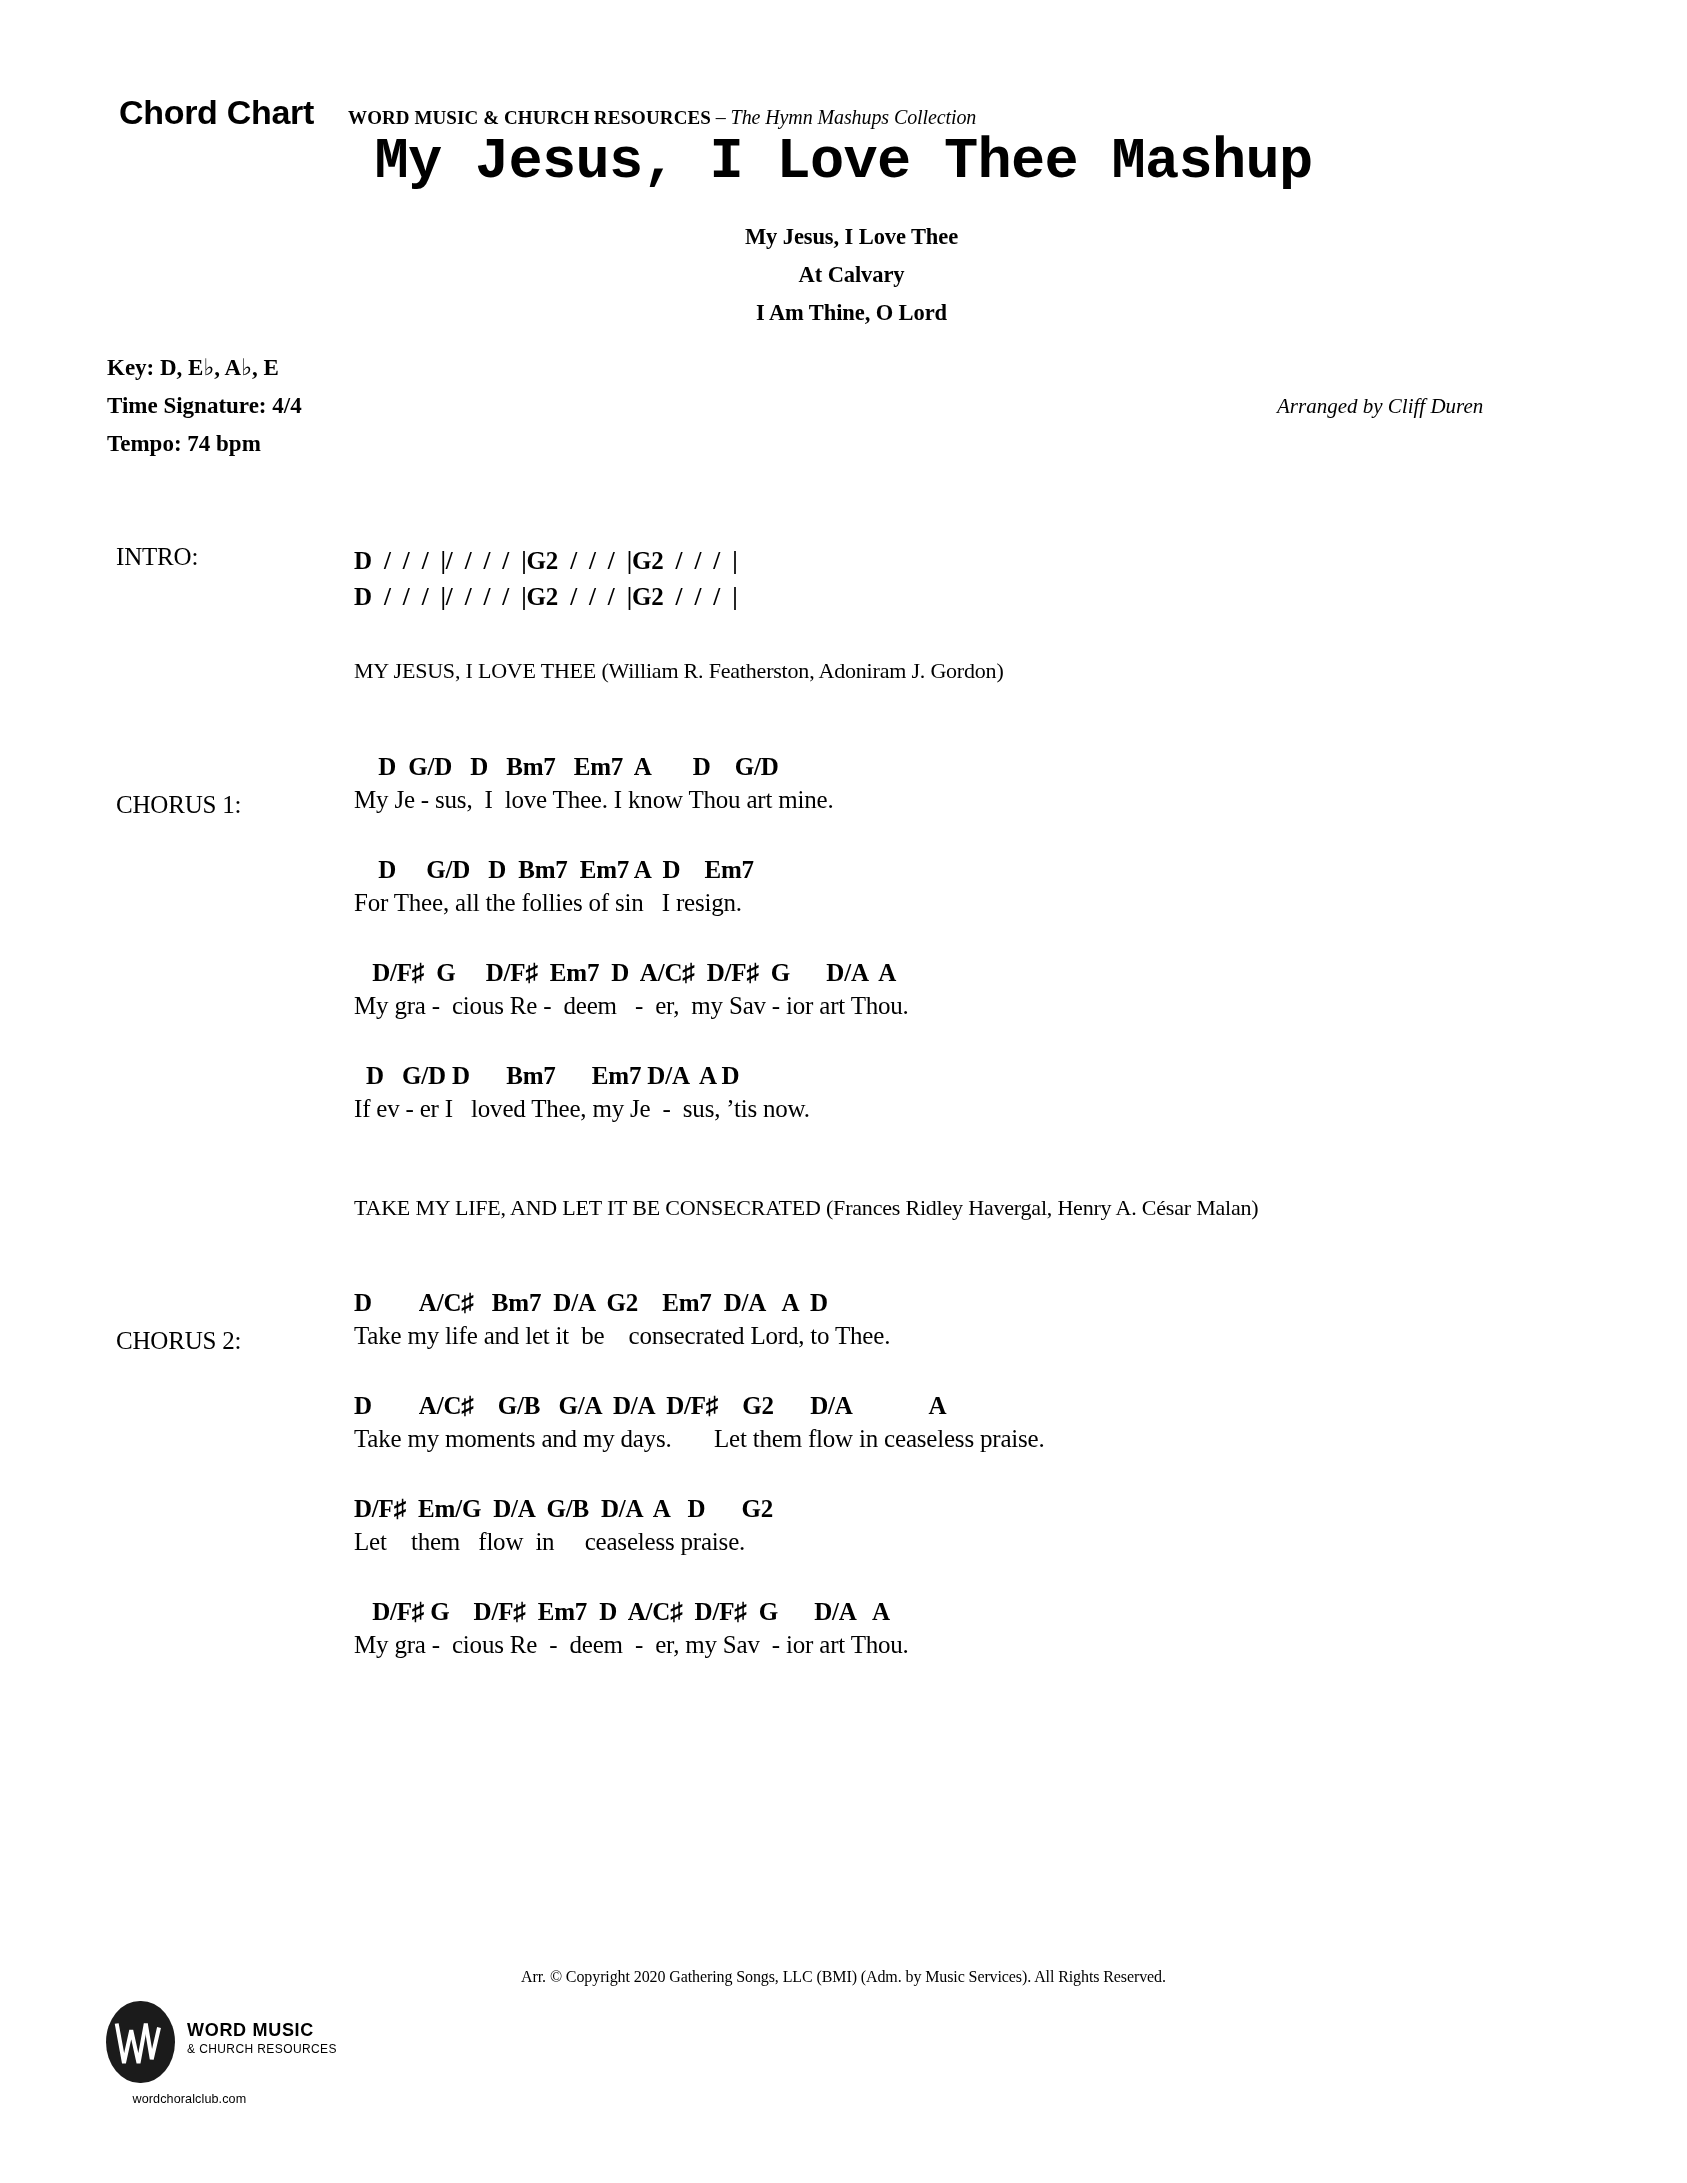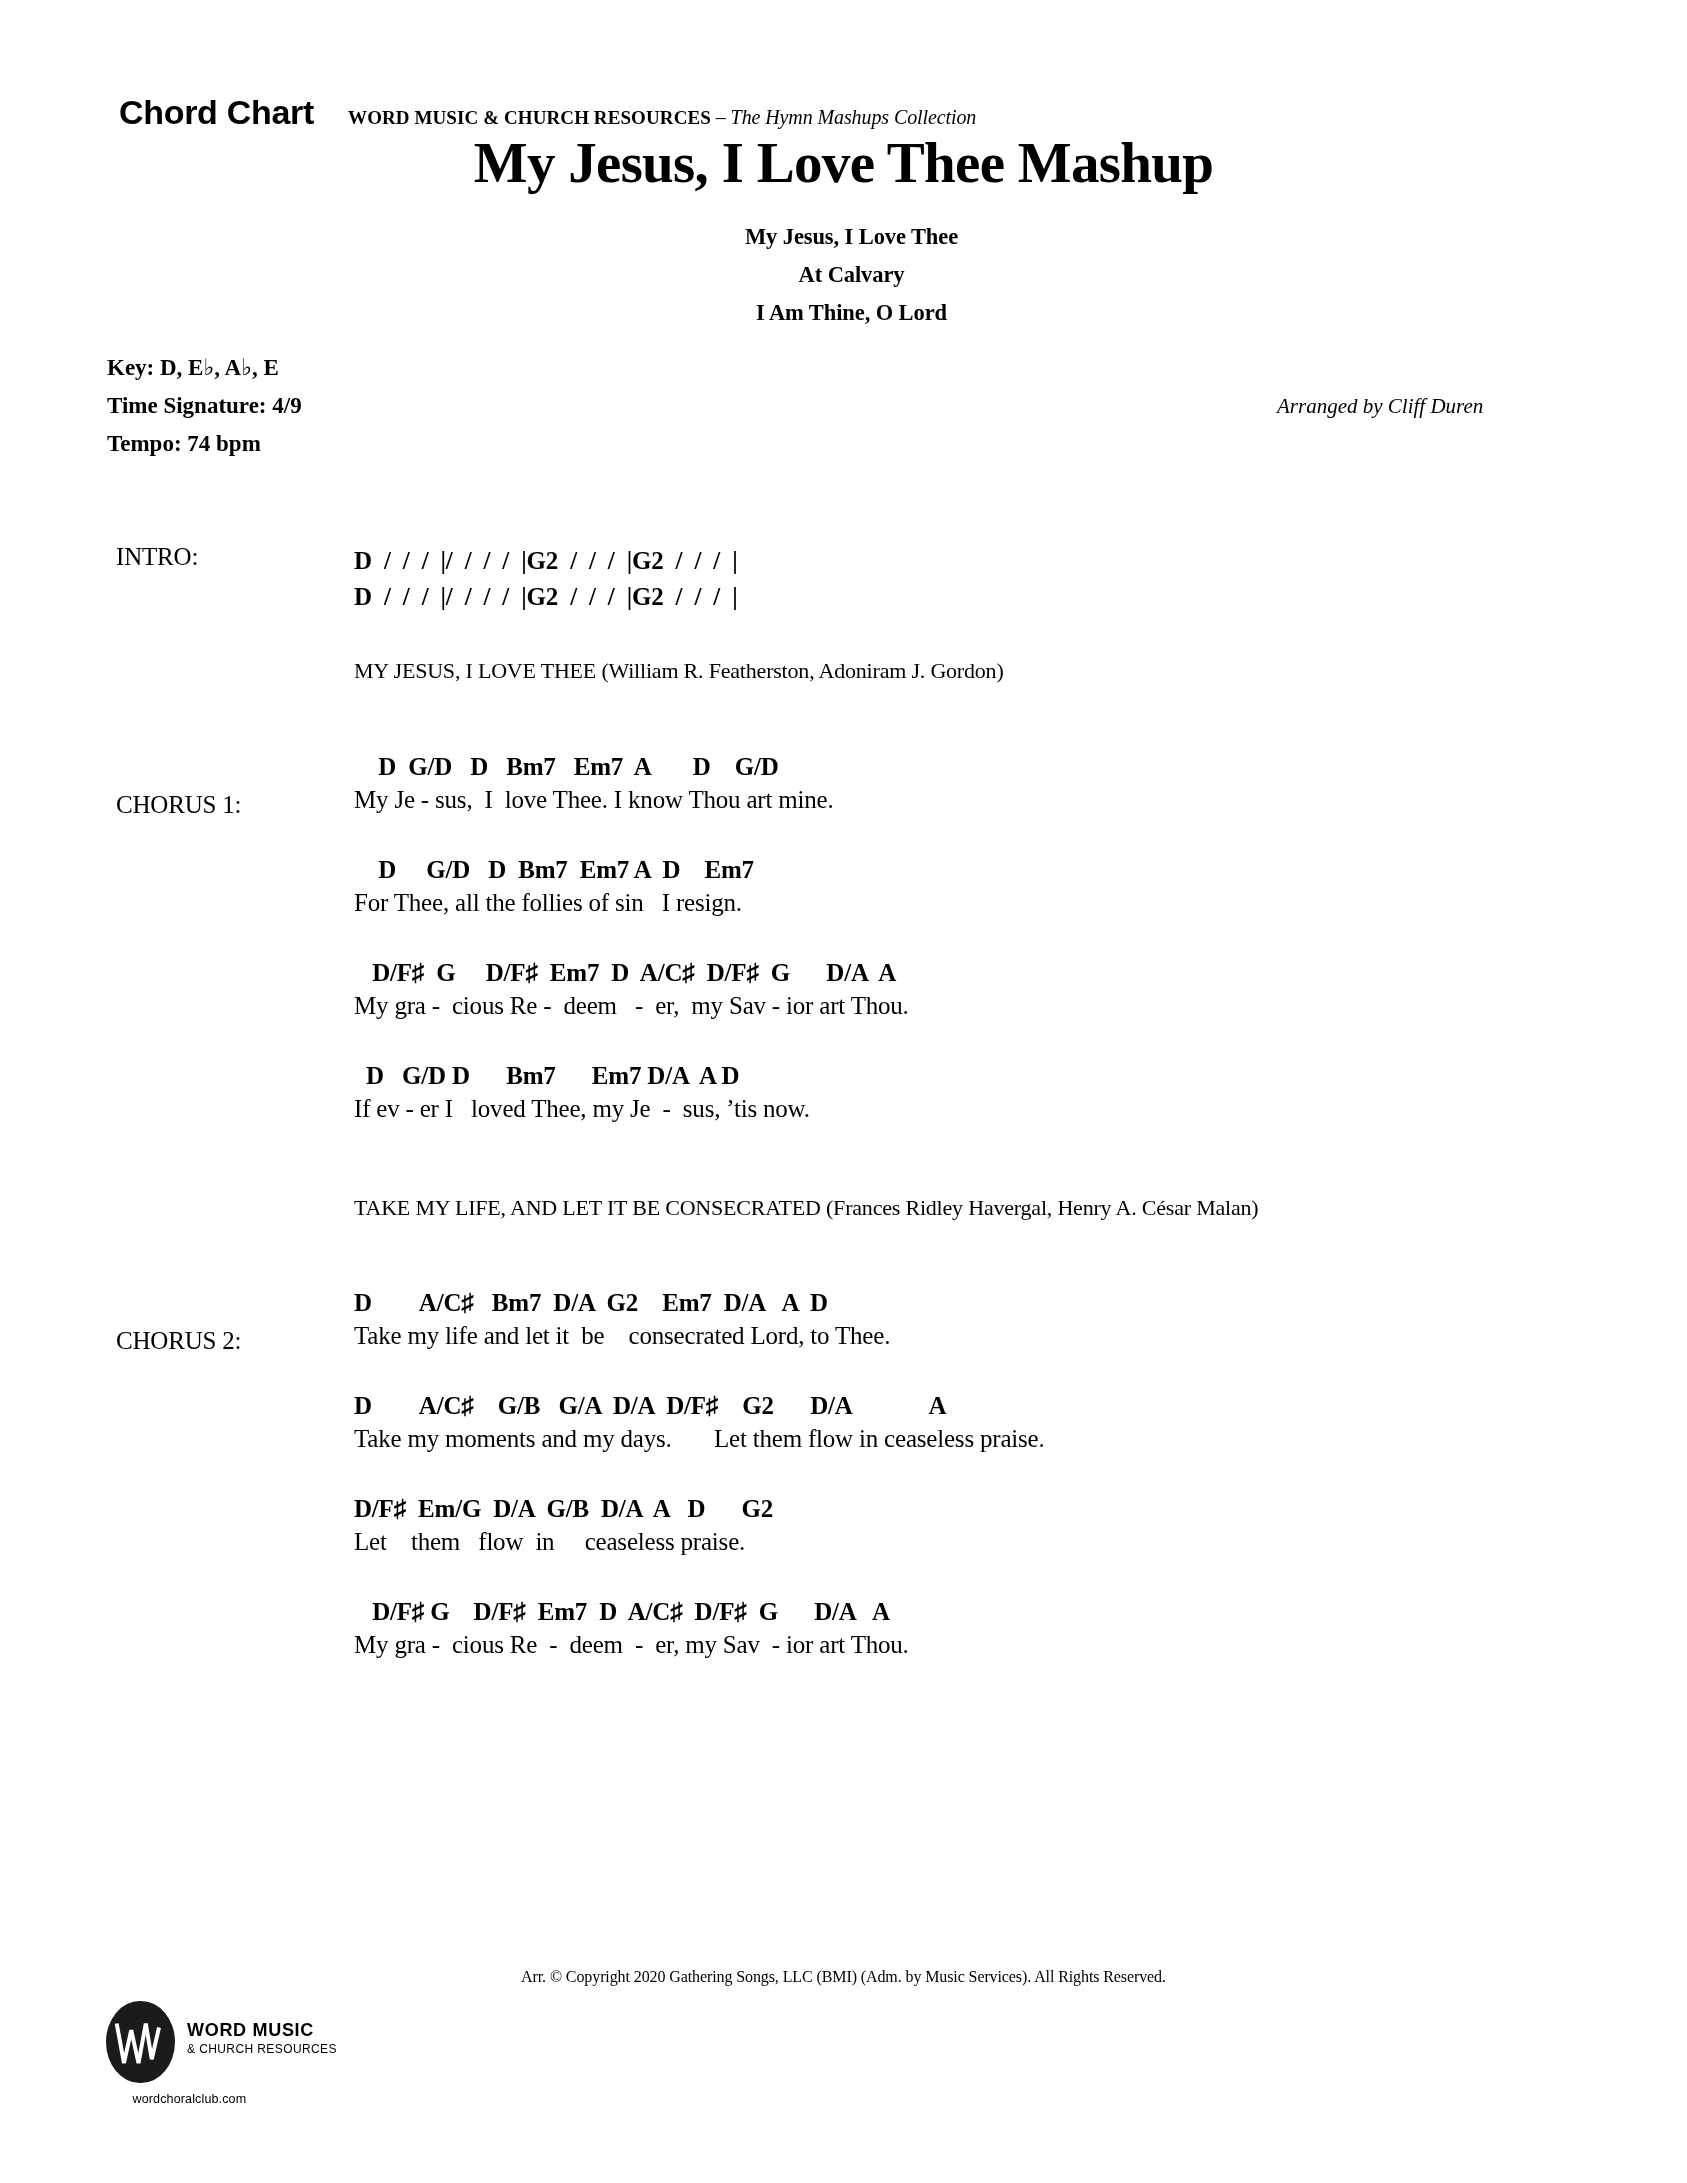--- a/index.html
+++ b/index.html
@@ -58,20 +58,21 @@
 
   .main-title {
     position: absolute;
     top: 130px;
     left: 0;
     width: 1687px;
     text-align: center;
     font-size: 57px;
     font-weight: bold;
     letter-spacing: -0.7px;
+    font-family: Liberation Mono, monospace;
   }
   .subtitles {
     position: absolute;
     top: 218px;
     left: 8px;
     width: 1687px;
     text-align: center;
   }
   .subtitle {
     font-size: 22.5px;
@@ -224,21 +225,21 @@
   <div class="main-title">My Jesus, I Love Thee Mashup</div>
 
   <div class="subtitles">
     <div class="subtitle">My Jesus, I Love Thee</div>
     <div class="subtitle">At Calvary</div>
     <div class="subtitle">I Am Thine, O Lord</div>
   </div>
 
   <div class="key-block">
     <div class="key-line">Key: D, E♭, A♭, E</div>
-    <div class="key-line">Time Signature: 4/9</div>
+    <div class="key-line">Time Signature: 4/4</div>
     <div class="key-line">Tempo: 74 bpm</div>
   </div>
 
   <div class="arranger">Arranged by Cliff Duren</div>
 
   <div class="chart-body">
 
     <div class="block">
       <div class="section-label">INTRO:</div>
       <div class="content-col intro-rows">

